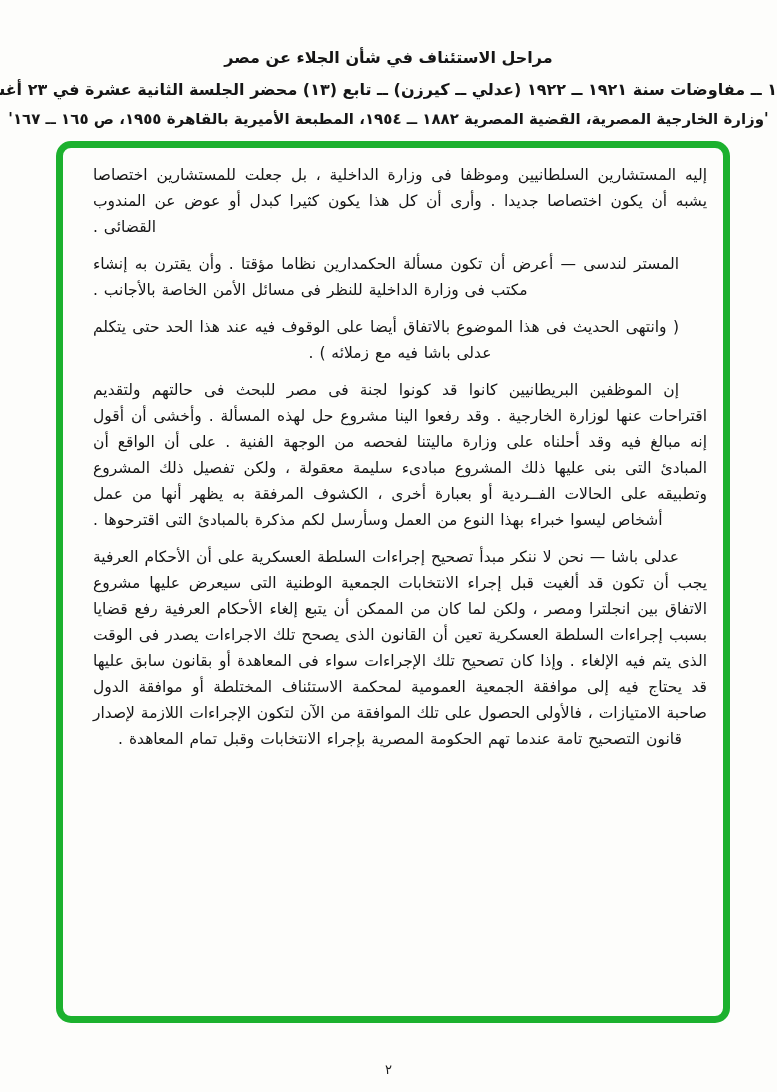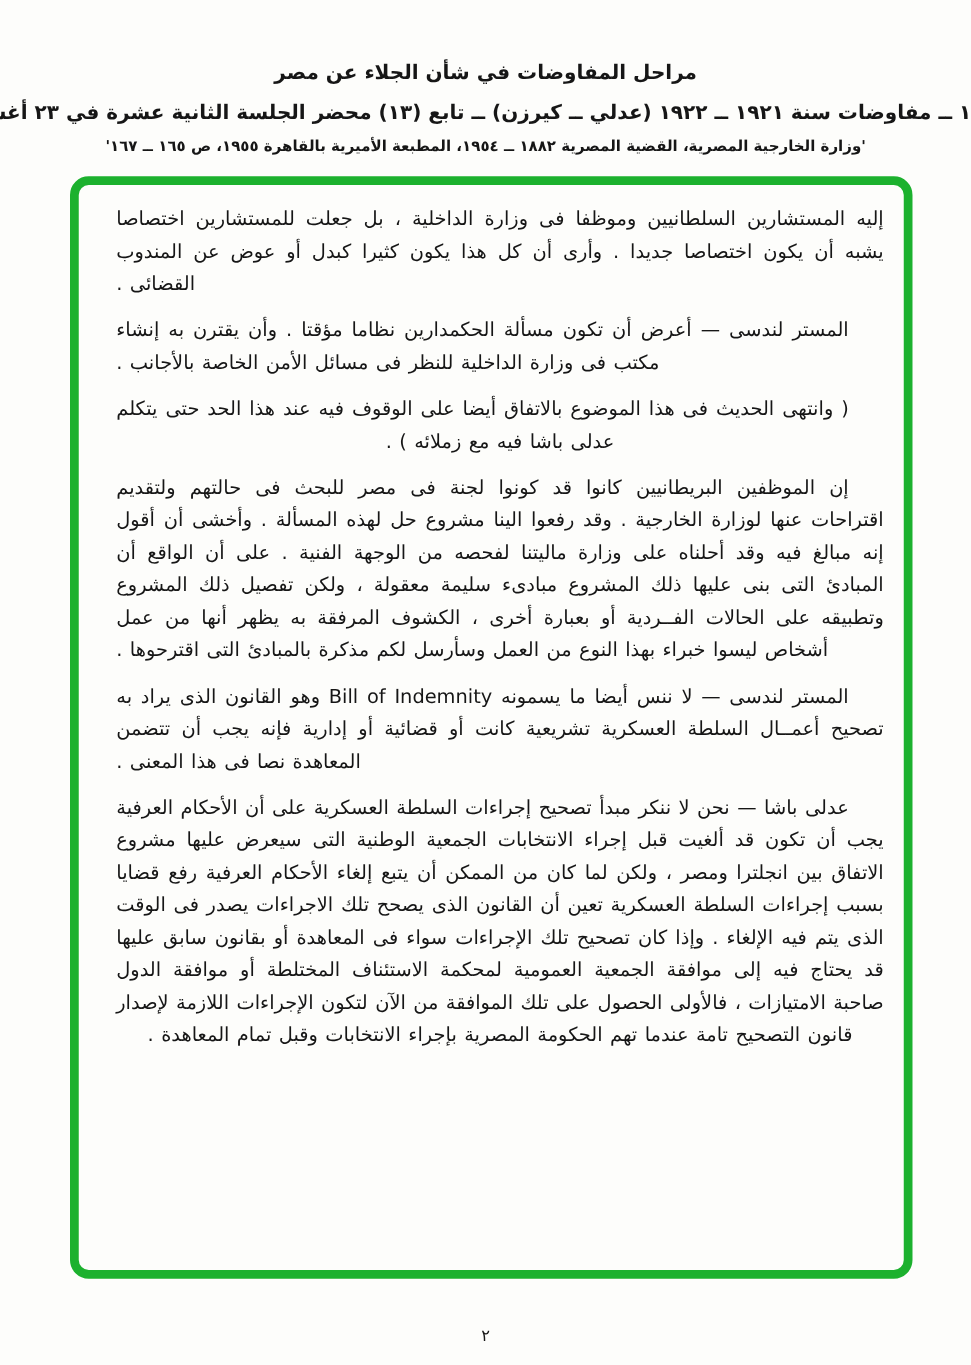--- a/index.html
+++ b/index.html
@@ -42,21 +42,21 @@
     font-size: 16px;
     font-weight: bold;
     white-space: nowrap;
   }
   .hdr-source {
     position: absolute;
     top: 110px;
     left: 0;
     right: 0;
     text-align: center;
-    font-size: 12px;
+    font-size: 15px;
     font-weight: bold;
     white-space: nowrap;
   }
   
   .hl-box {
     position: absolute;
     top: 141px;
     left: 56px;
     width: 674px;
     height: 882px;
@@ -85,30 +85,29 @@
     right: 0;
     text-align: center;
     font-size: 13px;
   }
 </style>
 </head>
 <body>
 
 <div class="page">
 
-  <div class="hdr-title">مراحل المفاوضات في شأن الجلاء عن مصر</div>
+  <div class="hdr-title">مراحل الاستئناف في شأن الجلاء عن مصر</div>
 
   <div class="hdr-session">١ ــ مفاوضات سنة ١٩٢١ ــ ١٩٢٢ (عدلي ــ كيرزن) ــ تابع (١٣) محضر الجلسة الثانية عشرة في ٢٣ أغسطس</div>
 
   <div class="hdr-source">'وزارة الخارجية المصرية، القضية المصرية ١٨٨٢ ــ ١٩٥٤، المطبعة الأميرية بالقاهرة ١٩٥٥، ص ١٦٥ ــ ١٦٧'</div>
 
   <div class="hl-box">
     <p class="para">إليه المستشارين السلطانيين وموظفا فى وزارة الداخلية ، بل جعلت للمستشارين اختصاصا يشبه أن يكون اختصاصا جديدا . وأرى أن كل هذا يكون كثيرا كبدل أو عوض عن المندوب القضائى .</p>
     <p class="para indent">المستر لندسى — أعرض أن تكون مسألة الحكمدارين نظاما مؤقتا . وأن يقترن به إنشاء مكتب فى وزارة الداخلية للنظر فى مسائل الأمن الخاصة بالأجانب .</p>
     <p class="para indent tl-c">( وانتهى الحديث فى هذا الموضوع بالاتفاق أيضا على الوقوف فيه عند هذا الحد حتى يتكلم عدلى باشا فيه مع زملائه ) .</p>
     <p class="para indent">إن الموظفين البريطانيين كانوا قد كونوا لجنة فى مصر للبحث فى حالتهم ولتقديم اقتراحات عنها لوزارة الخارجية . وقد رفعوا الينا مشروع حل لهذه المسألة . وأخشى أن أقول إنه مبالغ فيه وقد أحلناه على وزارة ماليتنا لفحصه من الوجهة الفنية . على أن الواقع أن المبادئ التى بنى عليها ذلك المشروع مبادىء سليمة معقولة ، ولكن تفصيل ذلك المشروع وتطبيقه على الحالات الفــردية أو بعبارة أخرى ، الكشوف المرفقة به يظهر أنها من عمل أشخاص ليسوا خبراء بهذا النوع من العمل وسأرسل لكم مذكرة بالمبادئ التى اقترحوها .</p>
-    <p class="para indent">المستر لندسى — لا ننس أيضا ما يسمونه Bill of Indemnity وهو القانون الذى يراد به تصحيح أعمــال السلطة العسكرية تشريعية كانت أو قضائية أو إدارية فإنه يجب أن تتضمن المعاهدة نصا فى هذا المعنى .</p>
     <p class="para indent tl-c">عدلى باشا — نحن لا ننكر مبدأ تصحيح إجراءات السلطة العسكرية على أن الأحكام العرفية يجب أن تكون قد ألغيت قبل إجراء الانتخابات الجمعية الوطنية التى سيعرض عليها مشروع الاتفاق بين انجلترا ومصر ، ولكن لما كان من الممكن أن يتبع إلغاء الأحكام العرفية رفع قضايا بسبب إجراءات السلطة العسكرية تعين أن القانون الذى يصحح تلك الاجراءات يصدر فى الوقت الذى يتم فيه الإلغاء . وإذا كان تصحيح تلك الإجراءات سواء فى المعاهدة أو بقانون سابق عليها قد يحتاج فيه إلى موافقة الجمعية العمومية لمحكمة الاستئناف المختلطة أو موافقة الدول صاحبة الامتيازات ، فالأولى الحصول على تلك الموافقة من الآن لتكون الإجراءات اللازمة لإصدار قانون التصحيح تامة عندما تهم الحكومة المصرية بإجراء الانتخابات وقبل تمام المعاهدة .</p>
   </div>
 
   <div class="page-number">٢</div>
 
 </div>
 
 </body></html>

